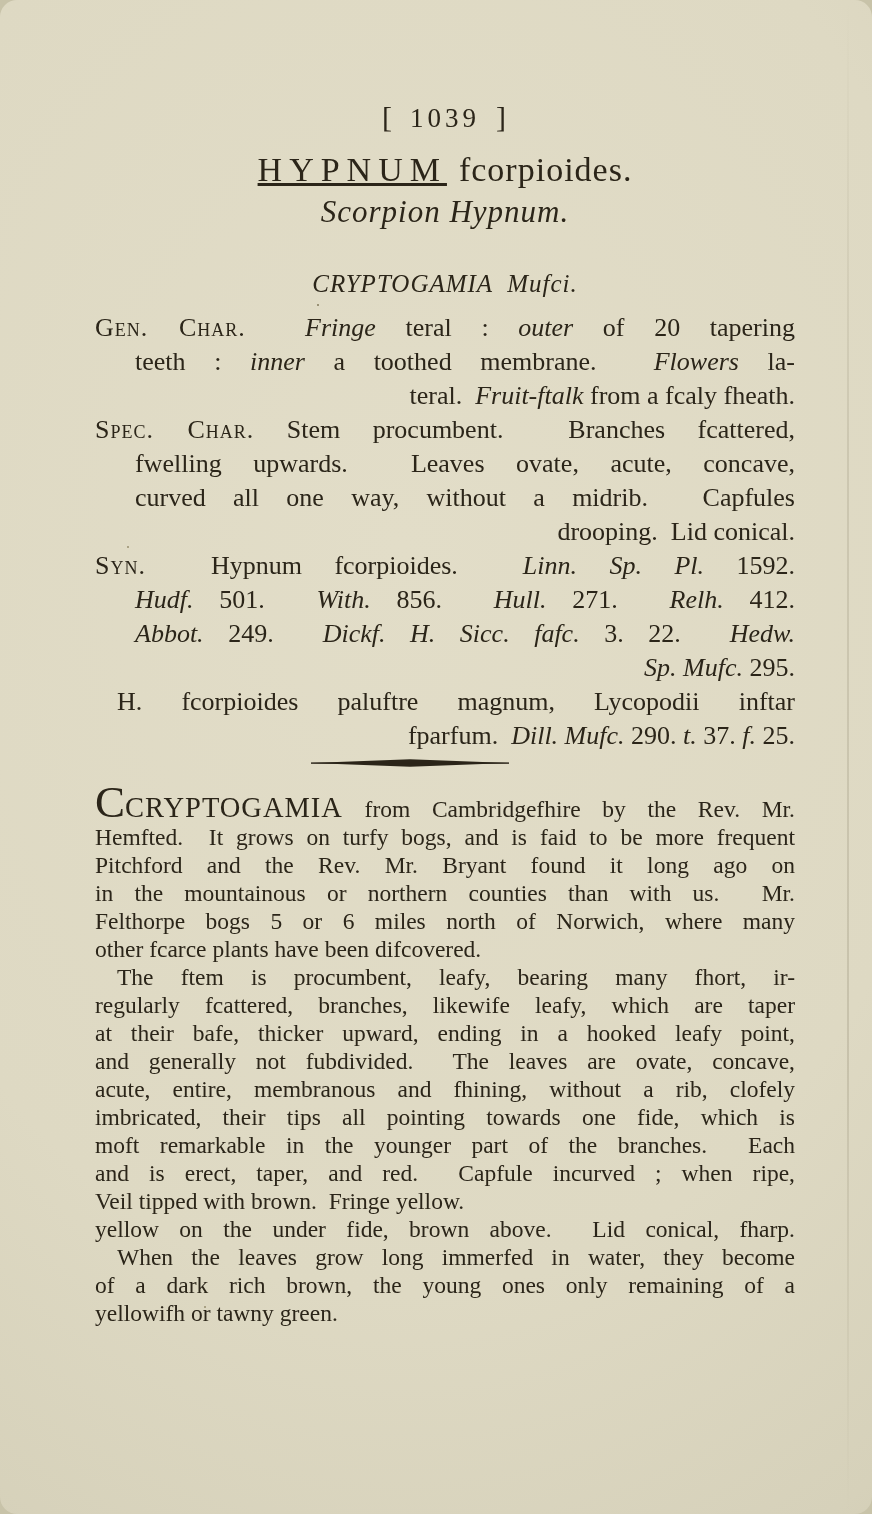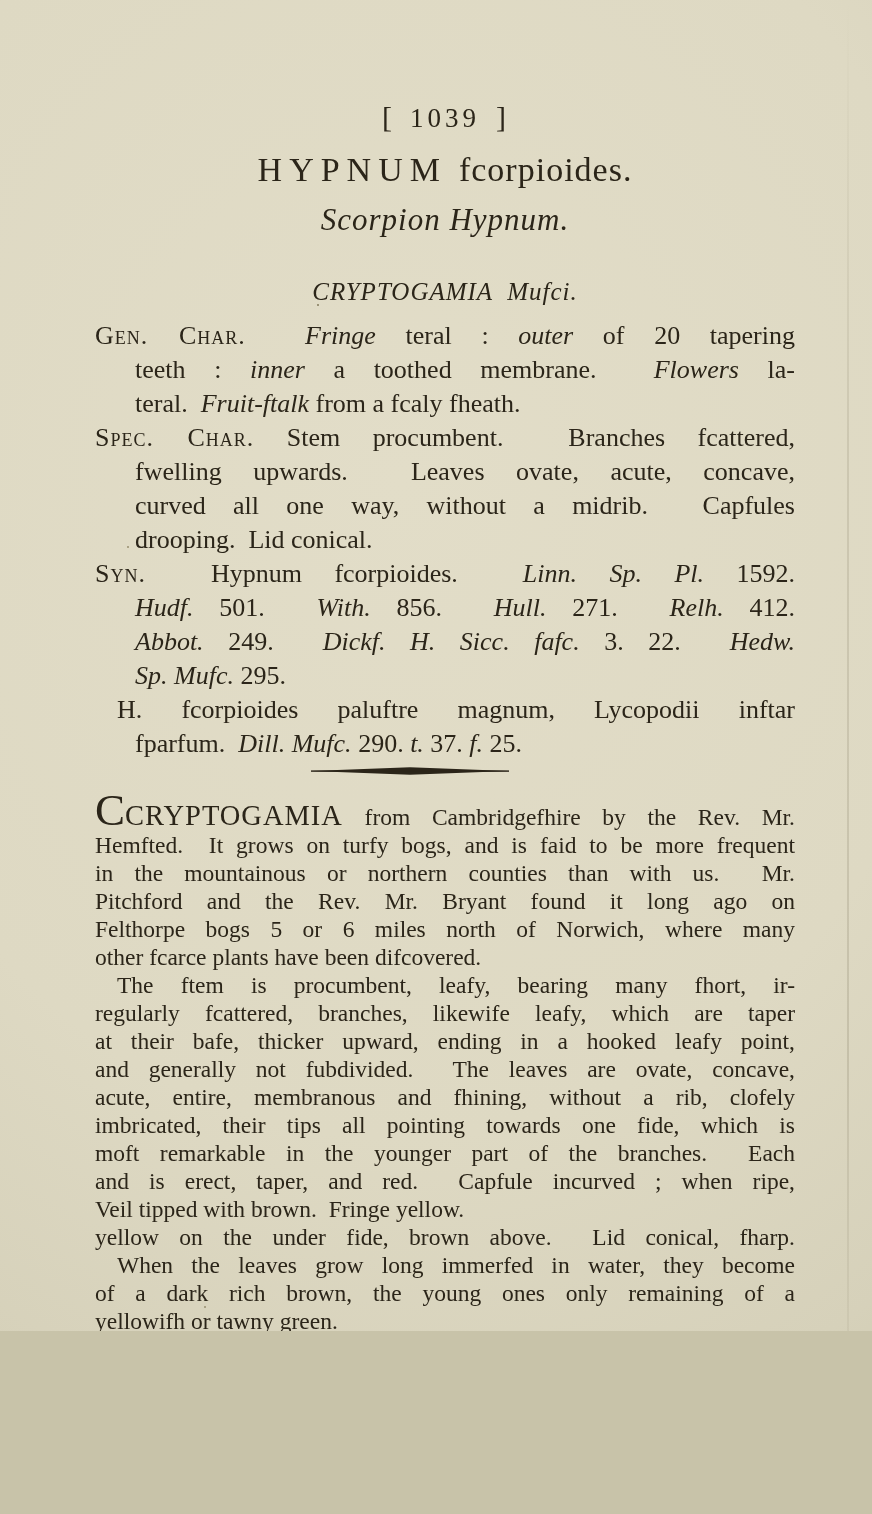--- a/index.html
+++ b/index.html
@@ -3,30 +3,31 @@
 <meta charset="utf-8">
 <style>
   html, body { margin: 0; padding: 0; }
   body {
     width: 872px; height: 1514px;
     font-family: "Liberation Serif", "DejaVu Serif", serif;
     background: #c8c3a9;
   }
   .page {
     position: relative;
-    width: 872px; height: 1331px;
+    width: 872px; height: 1514px;
     overflow: hidden;
     color: #2b2519;
     background:
       radial-gradient(circle 1.5px at 318px 305px, #9a9276 60%, rgba(0,0,0,0) 70%),
       radial-gradient(circle 1.5px at 128px 547px, #aaa285 60%, rgba(0,0,0,0) 70%),
       radial-gradient(circle 1px at 712px 988px, #a39b7e 60%, rgba(0,0,0,0) 70%),
       radial-gradient(circle 1.5px at 205px 1307px, #a8a083 60%, rgba(0,0,0,0) 70%),
       radial-gradient(circle 1px at 585px 1433px, #aba38a 60%, rgba(0,0,0,0) 70%),
       radial-gradient(ellipse 120% 90% at 46% 36%, #e2ddc8 0%, #ded9c3 55%, #d6d1ba 82%, #ccc7ac 100%);
+    border-radius: 17px;
   }
   .page::after { 
     content: "";
     position: absolute; top: 0; left: 847px;
     width: 2px; height: 1514px;
     background: linear-gradient(180deg, rgba(120,112,88,0) 0%, rgba(120,112,88,0.18) 30%, rgba(120,112,88,0.22) 70%, rgba(120,112,88,0) 100%);
   }
   .content {
     position: absolute; top: 0; left: 95px;
     width: 700px;
@@ -35,42 +36,42 @@
   .centered { text-align: center; }
 
   .pagenum {
     font-size: 27px; line-height: 34px;
     letter-spacing: 2px;
   }
   .pagenum .bracket { font-size: 30px; }
   .pagenum .num { margin: 0 16px; letter-spacing: 4px; }
 
   .titleline { margin-top: 14px; font-size: 34px; line-height: 42px; }
-  .genus { letter-spacing: 7px; }
+  .genus { letter-spacing: 7px; text-decoration: underline; }
   .species { margin-left: 12px; letter-spacing: 1px; }
 
   .subtitle {
-    margin-top: 8px;
+    margin-top: 0;
     font-size: 31px; line-height: 42px;
     font-style: italic; letter-spacing: 1px;
   }
 
   .classification {
     margin-top: 36px;
     font-size: 25px; line-height: 30px;
     font-style: italic; letter-spacing: 1px;
     white-space: pre;
   }
 
   .descblock { margin-top: 12px; font-size: 26px; line-height: 34px; }
   .paras { font-size: 23.5px; line-height: 28px; }
 
   .tl { white-space: pre-wrap; }
   .just { text-align: justify; text-align-last: justify; }
-  .ind1 { padding-left: 40px; }
+  .ind1 { padding-left: 40px; text-align: right; }
   .ind2 { padding-left: 22px; }
 
   .st-r  { }
   .st-i  { font-style: italic; }
   .st-sc { font-variant: small-caps; letter-spacing: 1px; }
   .st-init { font-size: 45px; line-height: 28px; }
   .st-lsc  { font-size: 28.5px; letter-spacing: 1px; }
 
   .rule-wrap { margin: 5px 0 20px 216px; height: 10px; }
   .rule-wrap svg { display: block; color: #2b2519; }
@@ -109,22 +110,22 @@
       <svg width="198" height="10" viewBox="0 0 198 10">
         <polygon points="0,5 99,1.2 198,5 99,8.8" fill="currentColor"></polygon>
         <rect x="0" y="4.4" width="198" height="1.4" fill="currentColor"></rect>
       </svg>
     </div>
 
     <div class="paras">
       <div>
           <div class="tl ind0 just"><span class="st-init">C</span><span class="st-lsc">CRYPTOGAMIA</span><span class="st-r"> from Cambridgefhire by the Rev. Mr.</span></div>
           <div class="tl ind0 just"><span class="st-r">Hemfted.  It grows on turfy bogs, and is faid to be more frequent</span></div>
+          <div class="tl ind0 just"><span class="st-r">Pitchford and the Rev. Mr. Bryant found it long ago on</span></div>
           <div class="tl ind0 just"><span class="st-r">in the mountainous or northern counties than with us.  Mr.</span></div>
-          <div class="tl ind0 just"><span class="st-r">Pitchford and the Rev. Mr. Bryant found it long ago on</span></div>
           <div class="tl ind0 just"><span class="st-r">Felthorpe bogs 5 or 6 miles north of Norwich, where many</span></div>
           <div class="tl ind0"><span class="st-r">other fcarce plants have been difcovered.</span></div>
         </div>
       <div>
           <div class="tl ind2 just"><span class="st-r">The ftem is procumbent, leafy, bearing many fhort, ir-</span></div>
           <div class="tl ind0 just"><span class="st-r">regularly fcattered, branches, likewife leafy, which are taper</span></div>
           <div class="tl ind0 just"><span class="st-r">at their bafe, thicker upward, ending in a hooked leafy point,</span></div>
           <div class="tl ind0 just"><span class="st-r">and generally not fubdivided.  The leaves are ovate, concave,</span></div>
           <div class="tl ind0 just"><span class="st-r">acute, entire, membranous and fhining, without a rib, clofely</span></div>
           <div class="tl ind0 just"><span class="st-r">imbricated, their tips all pointing towards one fide, which is</span></div>

